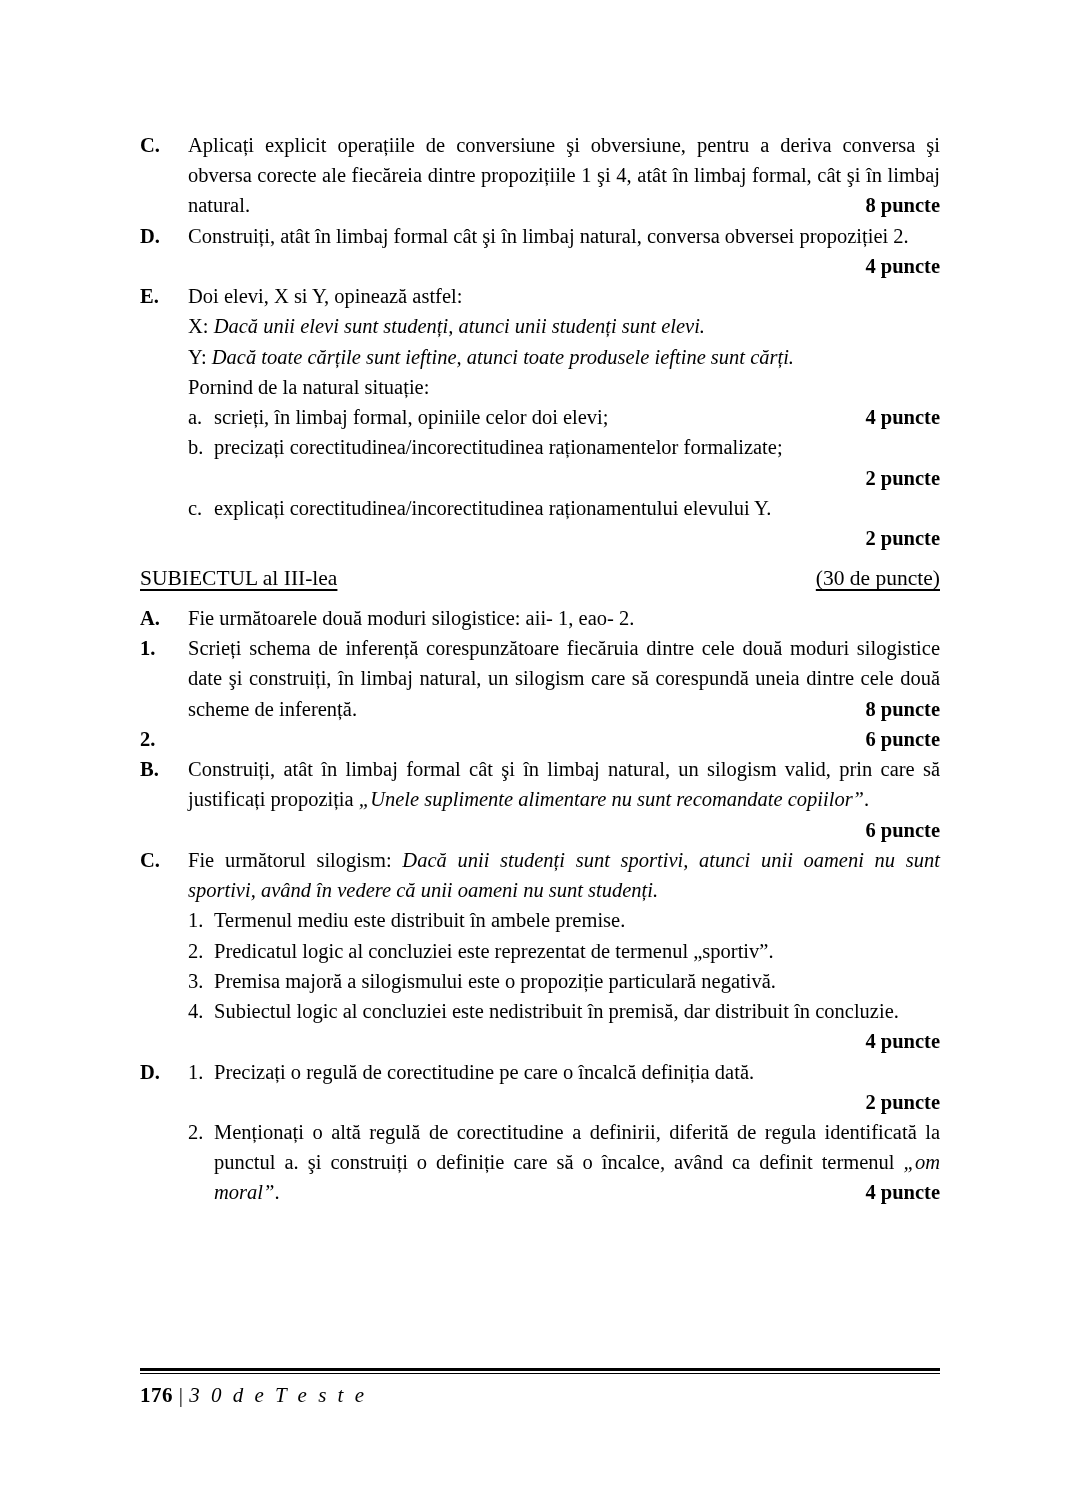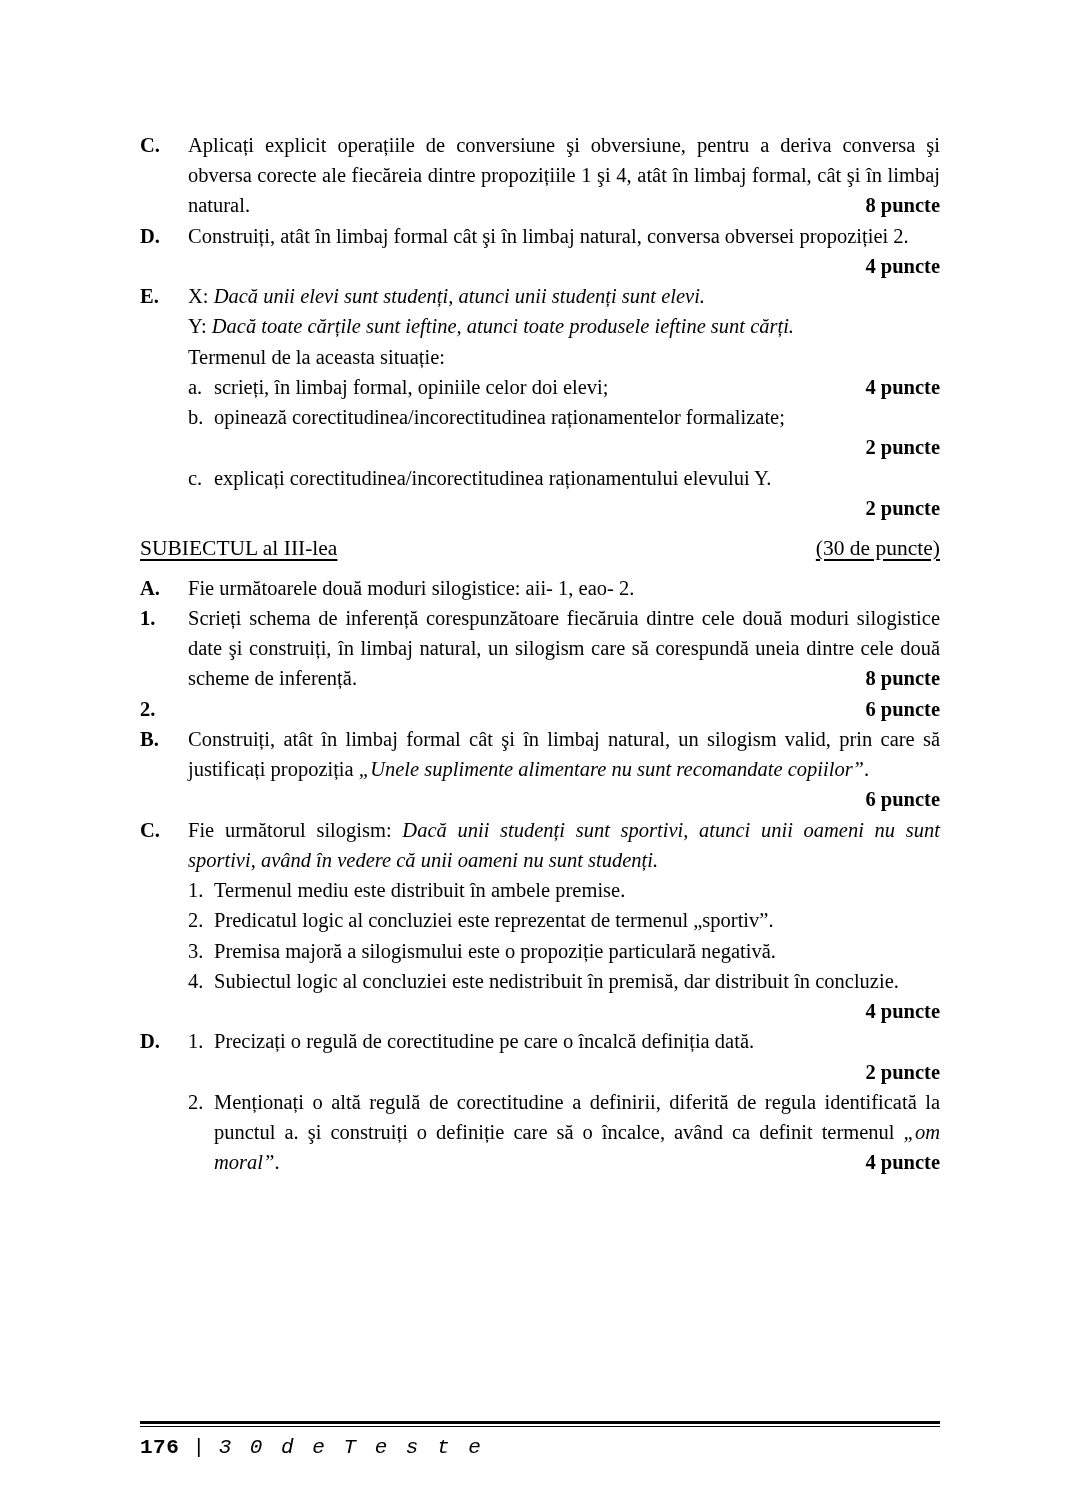--- a/index.html
+++ b/index.html
@@ -100,23 +100,22 @@
     align-items: baseline;
     font-weight: normal;
     font-size: 21.5px;
     text-decoration: underline;
     text-underline-offset: 4px;
   }
 
   .footer {
     position: absolute;
     left: 140px;
-    top: 1421px;
+    top: 1368px;
     width: 800px;
-    font-family: Liberation Mono, monospace;
   }
   .rule-thick {
     border-top: 3px solid #000;
     margin-bottom: 2px;
   }
   .rule-thin {
     border-top: 1px solid #000;
   }
   .footer-text {
     margin-top: 9px;
@@ -145,42 +144,43 @@
       <div class="label">D.</div>
       <div class="body">
         <span>Construiți, atât în limbaj formal cât şi în limbaj natural, conversa obversei propoziției 2.</span>
         <span class="pts" style="float:right;">4 puncte</span>
       </div>
     </div>
 
     <div class="item">
       <div class="label">E.</div>
       <div class="body nojust">
+        <div>Doi elevi, X si Y, opinează astfel:</div>
         <div>
           <span>X: </span><i>Dacă unii elevi sunt studenți, atunci unii studenți sunt elevi.</i>
         </div>
         <div>
           <span>Y: </span><i>Dacă toate cărțile sunt ieftine, atunci toate produsele ieftine sunt cărți.</i>
         </div>
-        <div>Termenul de la aceasta situație:</div>
+        <div>Pornind de la natural situație:</div>
 
         <div class="sub">
           <div class="marker">a.</div>
           <div class="subbody nojust">
             <span class="tail">
               <span class="txt">scrieți, în limbaj formal, opiniile celor doi elevi;</span>
               <span class="pts">4 puncte</span>
             </span>
           </div>
         </div>
 
         <div class="sub">
           <div class="marker">b.</div>
           <div class="subbody nojust">
-            <span>opinează corectitudinea/incorectitudinea raționamentelor formalizate;</span>
+            <span>precizați corectitudinea/incorectitudinea raționamentelor formalizate;</span>
             <span class="pts-line">2 puncte</span>
           </div>
         </div>
 
         <div class="sub">
           <div class="marker">c.</div>
           <div class="subbody nojust">
             <span>explicați corectitudinea/incorectitudinea raționamentului elevului Y.</span>
             <span class="pts-line">2 puncte</span>
           </div>

